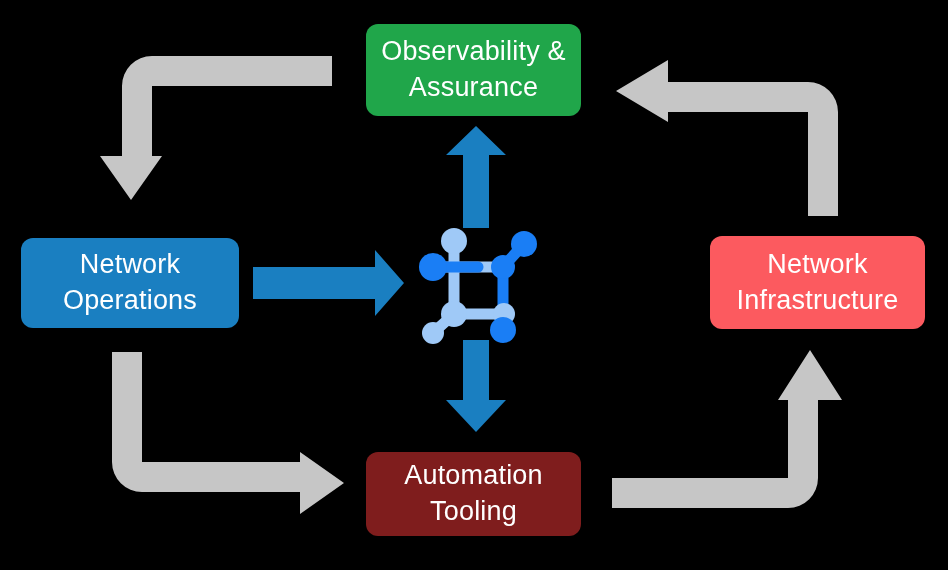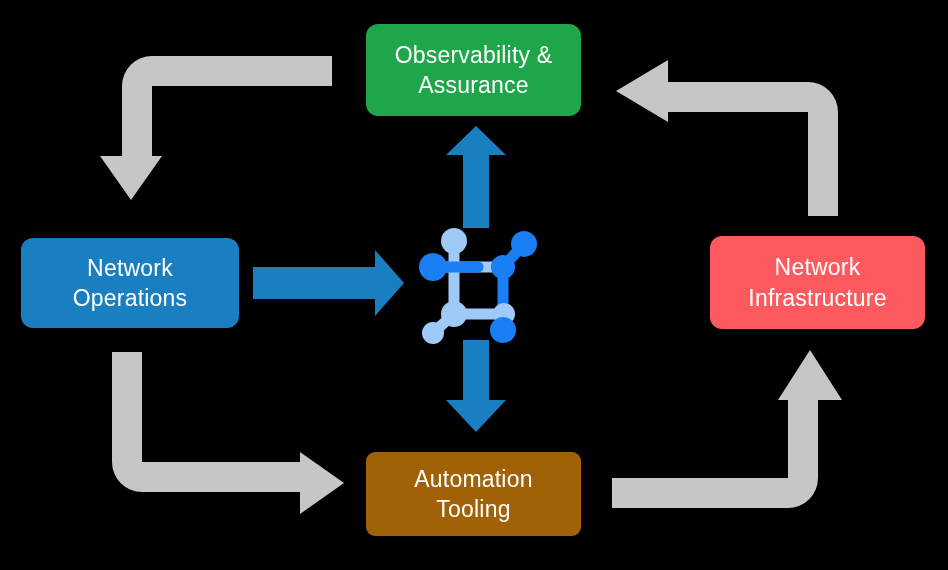--- a/index.html
+++ b/index.html
@@ -27,21 +27,21 @@
     height: 570px;
   }
   .node-box {
     position: absolute;
     border-radius: 12px;
     display: flex;
     align-items: center;
     justify-content: center;
     text-align: center;
     color: #ffffff;
-    font-size: 23px;
+    font-size: 27px;
     line-height: 1.32;
     font-weight: 400;
     letter-spacing: 0.2px;
     box-sizing: border-box;
     padding: 6px 10px;
   }
   #box-observability {
     left: 366px; top: 24px; width: 215px; height: 92px;
   }
   #box-operations {
@@ -136,18 +136,18 @@
   <div class="node-box" id="box-operations" style="background: rgb(26, 127, 193); color: rgb(255, 255, 255);">
     <span class="box-label">Network
 Operations</span>
   </div>
 
   <div class="node-box" id="box-infrastructure" style="background: rgb(252, 90, 95); color: rgb(255, 255, 255);">
     <span class="box-label">Network
 Infrastructure</span>
   </div>
 
-  <div class="node-box" id="box-automation" style="background: #a16207; color: rgb(255, 255, 255); border-radius: 9px;">
+  <div class="node-box" id="box-automation" style="background: #7f1d1d; color: rgb(255, 255, 255);">
     <span class="box-label">Automation
 Tooling</span>
   </div>
 
 </div>
 
 </body></html>

